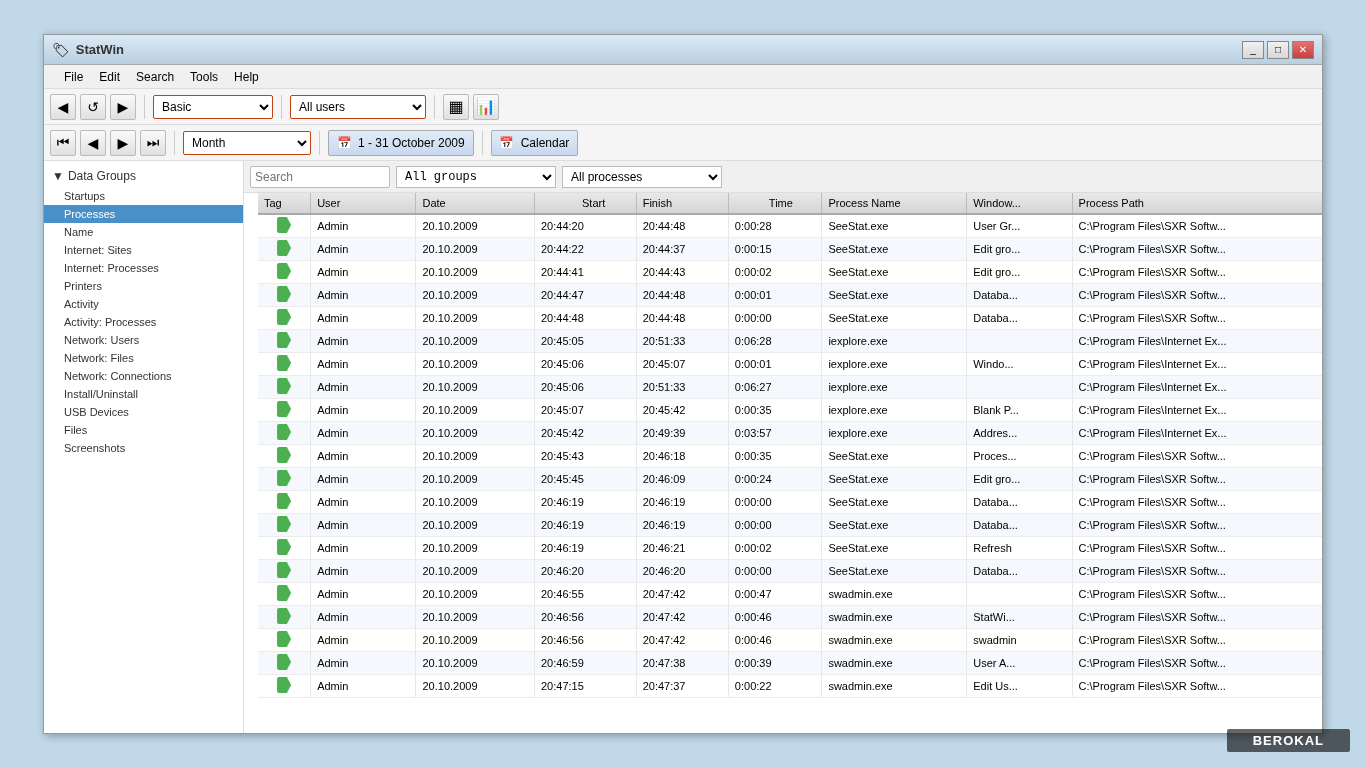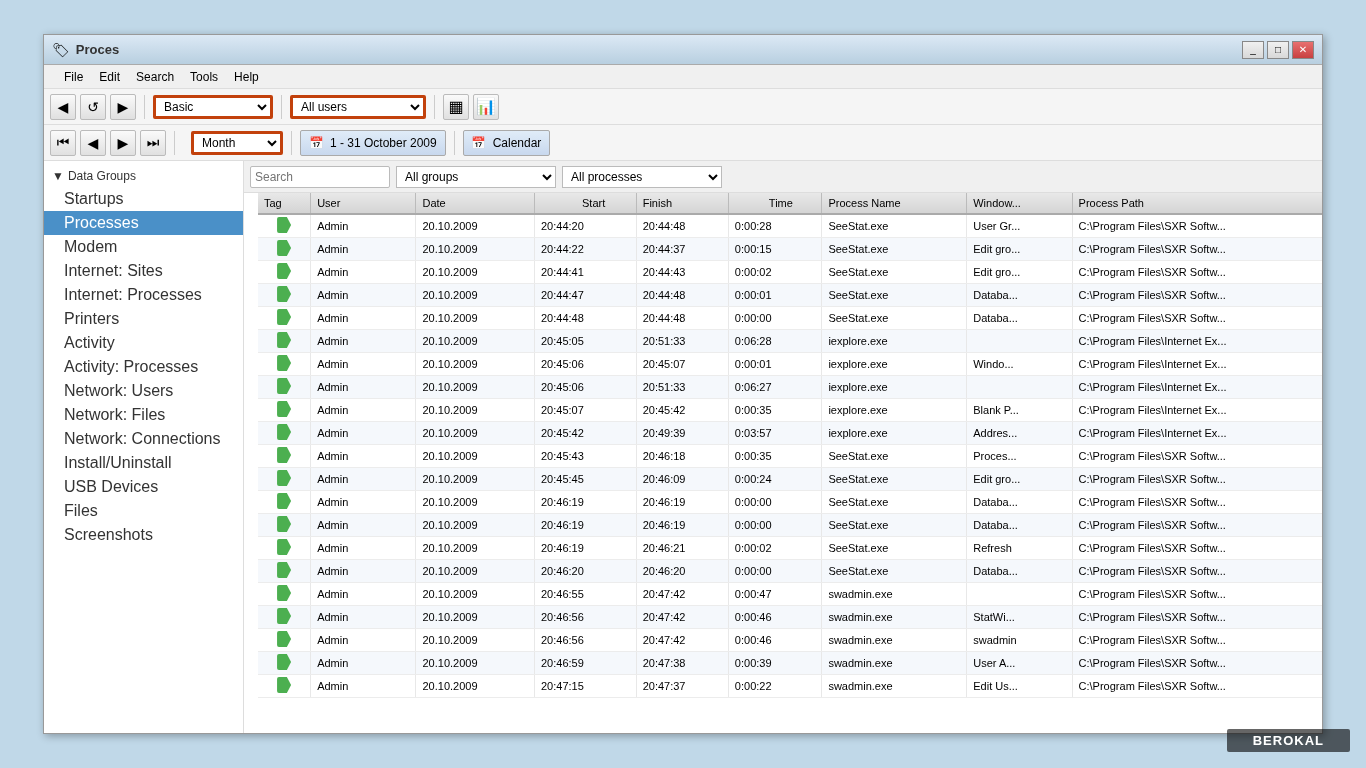--- a/index.html
+++ b/index.html
@@ -95,21 +95,21 @@
       background: linear-gradient(to bottom, #fafafa, #e0e0e0);
       display: flex;
       align-items: center;
       justify-content: center;
       cursor: pointer;
       font-size: 14px;
       border-radius: 2px;
     }
     .tb-select {
       height: 24px;
-      border: 3px solid #c2410c;
+      border: 1px solid #c2410c;
       background: white;
       font-size: 12px;
       padding: 0 4px;
       cursor: pointer;
       border-radius: 2px;
     }
     .separator { width: 1px; height: 24px; background: #ccc; margin: 0 4px; }
     .nav-btn {
       width: 26px;
       height: 26px;
@@ -161,21 +161,21 @@
     .sidebar-group {
       padding: 4px 8px;
       font-size: 12px;
       color: #333;
       display: flex;
       align-items: center;
       gap: 4px;
     }
     .sidebar-item {
       padding: 3px 8px 3px 20px;
-      font-size: 16px;
+      font-size: 11px;
       cursor: pointer;
       color: #333;
     }
     .sidebar-item.active {
       background: #4a90c8;
       color: white;
     }
     .main-content {
       flex: 1;
       display: flex;
@@ -271,21 +271,21 @@
       letter-spacing: 1px;
     }
   </style>
 </head>
 <body>
 
 <div class="window">
 
   <div class="title-bar">
     <span class="icon">🏷</span>
-    <span class="title">Proces</span>
+    <span class="title">StatWin</span>
     <div class="win-btns">
       <div class="win-btn">_</div>
       <div class="win-btn">□</div>
       <div class="win-btn close">✕</div>
     </div>
   </div>
 
   <div class="menu-bar">
     <span class="menu-item">File</span>
     <span class="menu-item">Edit</span>
@@ -310,21 +310,21 @@
     <div class="tb-btn" style="font-size:16px;">▦</div>
     <div class="tb-btn" style="font-size:16px;">📊</div>
   </div>
 
   <div class="toolbar2">
     <div class="nav-btn">⏮</div>
     <div class="nav-btn">◀</div>
     <div class="nav-btn">▶</div>
     <div class="nav-btn">⏭</div>
     <div class="separator"></div>
-    <select class="tb-select" style="width:92px;margin-left:8px;">
+    <select class="tb-select" style="width:128px;">
       <option>Month</option>
     </select>
     <div class="separator"></div>
     <div class="date-range-btn">
       <span>📅</span>
       <span>1 - 31 October 2009</span>
     </div>
     <div class="separator"></div>
     <div class="calendar-btn">
       <span>📅</span>
@@ -334,40 +334,40 @@
 
   <div class="content-area">
 
     <div class="sidebar">
       <div class="sidebar-group">
         <span>▼</span>
         <span>Data Groups</span>
       </div>
       <div class="sidebar-item">Startups</div>
       <div class="sidebar-item active">Processes</div>
-      <div class="sidebar-item">Modem</div>
+      <div class="sidebar-item">Name</div>
       <div class="sidebar-item">Internet: Sites</div>
       <div class="sidebar-item">Internet: Processes</div>
       <div class="sidebar-item">Printers</div>
       <div class="sidebar-item">Activity</div>
       <div class="sidebar-item">Activity: Processes</div>
       <div class="sidebar-item">Network: Users</div>
       <div class="sidebar-item">Network: Files</div>
       <div class="sidebar-item">Network: Connections</div>
       <div class="sidebar-item">Install/Uninstall</div>
       <div class="sidebar-item">USB Devices</div>
       <div class="sidebar-item">Files</div>
       <div class="sidebar-item">Screenshots</div>
     </div>
 
     <div class="main-content">
 
       <div class="filter-bar">
         <input class="search-input" type="text" placeholder="Search" style="">
-        <select class="filter-select" style="width:160px;">
+        <select class="filter-select" style="width:160px;font-family:Liberation Mono, monospace;">
           <option>All groups</option>
         </select>
         <select class="filter-select" style="width:160px;">
           <option>All processes</option>
         </select>
       </div>
 
       <div class="table-container">
         <table>
           <thead>

